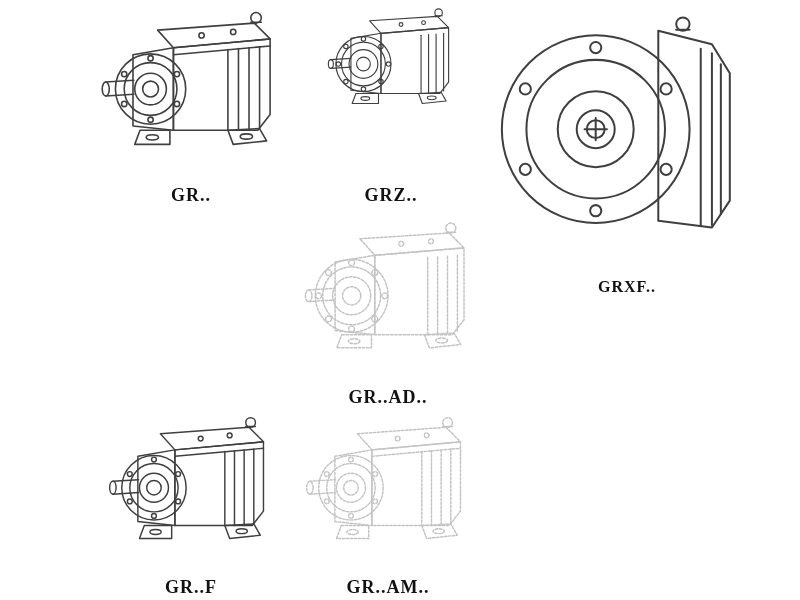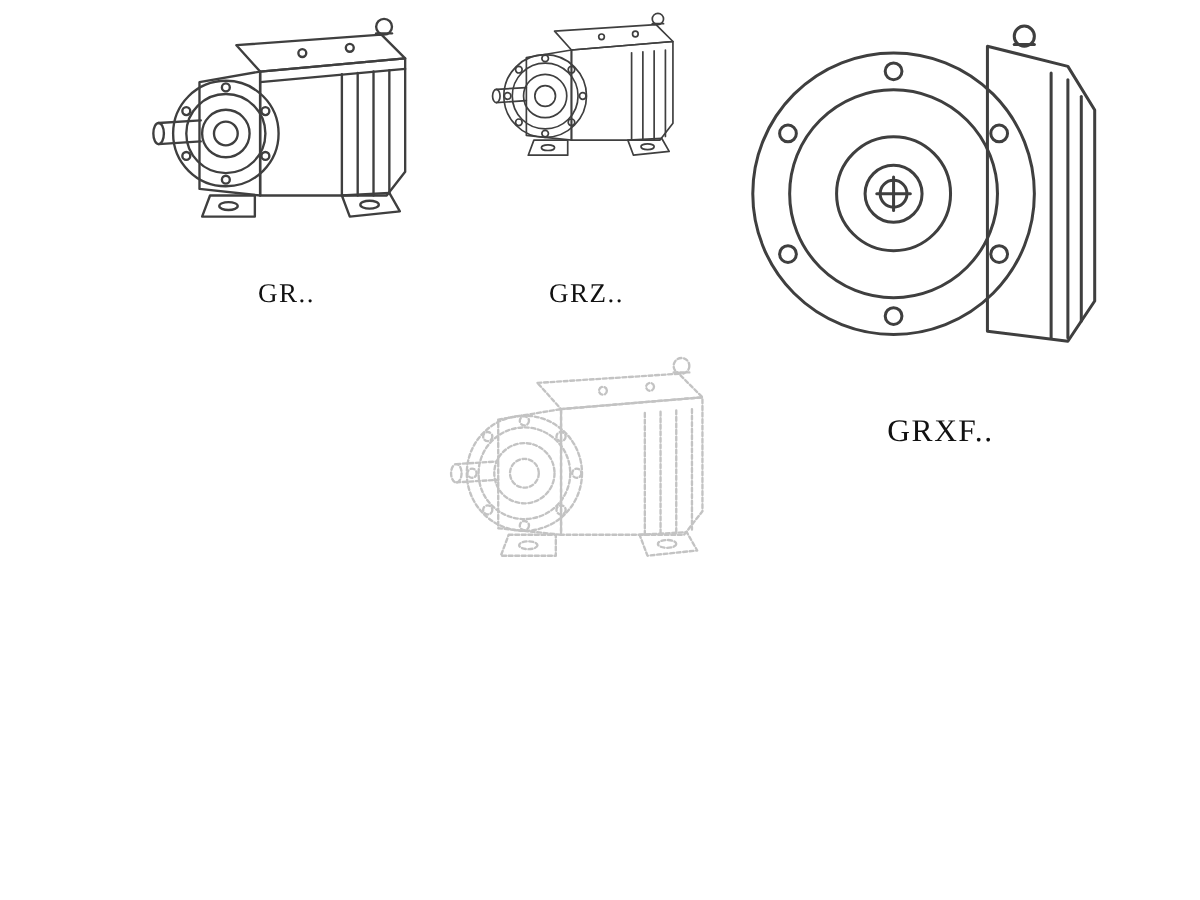--- a/index.html
+++ b/index.html
@@ -20,24 +20,24 @@
   .cell {
     position: absolute; margin: 0;
     display: flex; flex-direction: column; align-items: center;
   }
   .cell svg.drawing {
     flex: 1 1 auto; width: 100%; height: calc(100% - 26px);
     color: var(--line);
   }
   .cell figcaption {
     height: 26px; line-height: 26px;
-    font-weight: normal; font-size: 18px; letter-spacing: 1px;
+    font-weight: bold; font-size: 18px; letter-spacing: 1px;
     color: var(--label); white-space: nowrap; margin-top: 13px;
   }
-  .cell figcaption.big { font-size: 21px; }
+  .cell figcaption.big { font-size: 16px; }
   .phantom svg.drawing { color: var(--phantom); stroke-dasharray: 3 2; }
   #symdefs { position: absolute; width: 0; height: 0; overflow: hidden; }
 </style>
 </head>
 <body>
 
 <svg id="symdefs" xmlns="http://www.w3.org/2000/svg" xmlns:xlink="http://www.w3.org/1999/xlink" aria-hidden="true">
   <symbol id="sym-foot" viewBox="0 0 220 190">
     <g fill="none" stroke="currentColor" stroke-width="1.8" stroke-linejoin="round" stroke-linecap="round">
       <polygon points="72,32 182,24 200,42 90,52"></polygon>
@@ -190,18 +190,31 @@
       <use href="#sym-flange" xlink:href="#sym-flange"></use>
     </svg>
     <figcaption class="big">GRXF..</figcaption>
   </figure>
 
 
   <figure class="cell phantom" style="left:292px; top:214px; width:192px; height:196px;">
     <svg class="drawing">
       <use href="#sym-footflange" xlink:href="#sym-footflange"></use>
     </svg>
-  </figure>
-
-
+    <figcaption>GR..AD..</figcaption>
+  </figure>
+
+  <figure class="cell" style="left:92px; top:408px; width:198px; height:192px;">
+    <svg class="drawing">
+      <use href="#sym-foot" xlink:href="#sym-foot"></use>
+    </svg>
+    <figcaption>GR..F</figcaption>
+  </figure>
+
+  <figure class="cell phantom" style="left:292px; top:408px; width:192px; height:192px;">
+    <svg class="drawing">
+      <use href="#sym-foot" xlink:href="#sym-foot"></use>
+    </svg>
+    <figcaption>GR..AM..</figcaption>
+  </figure>
 
 
 </div>
 
 </body></html>

